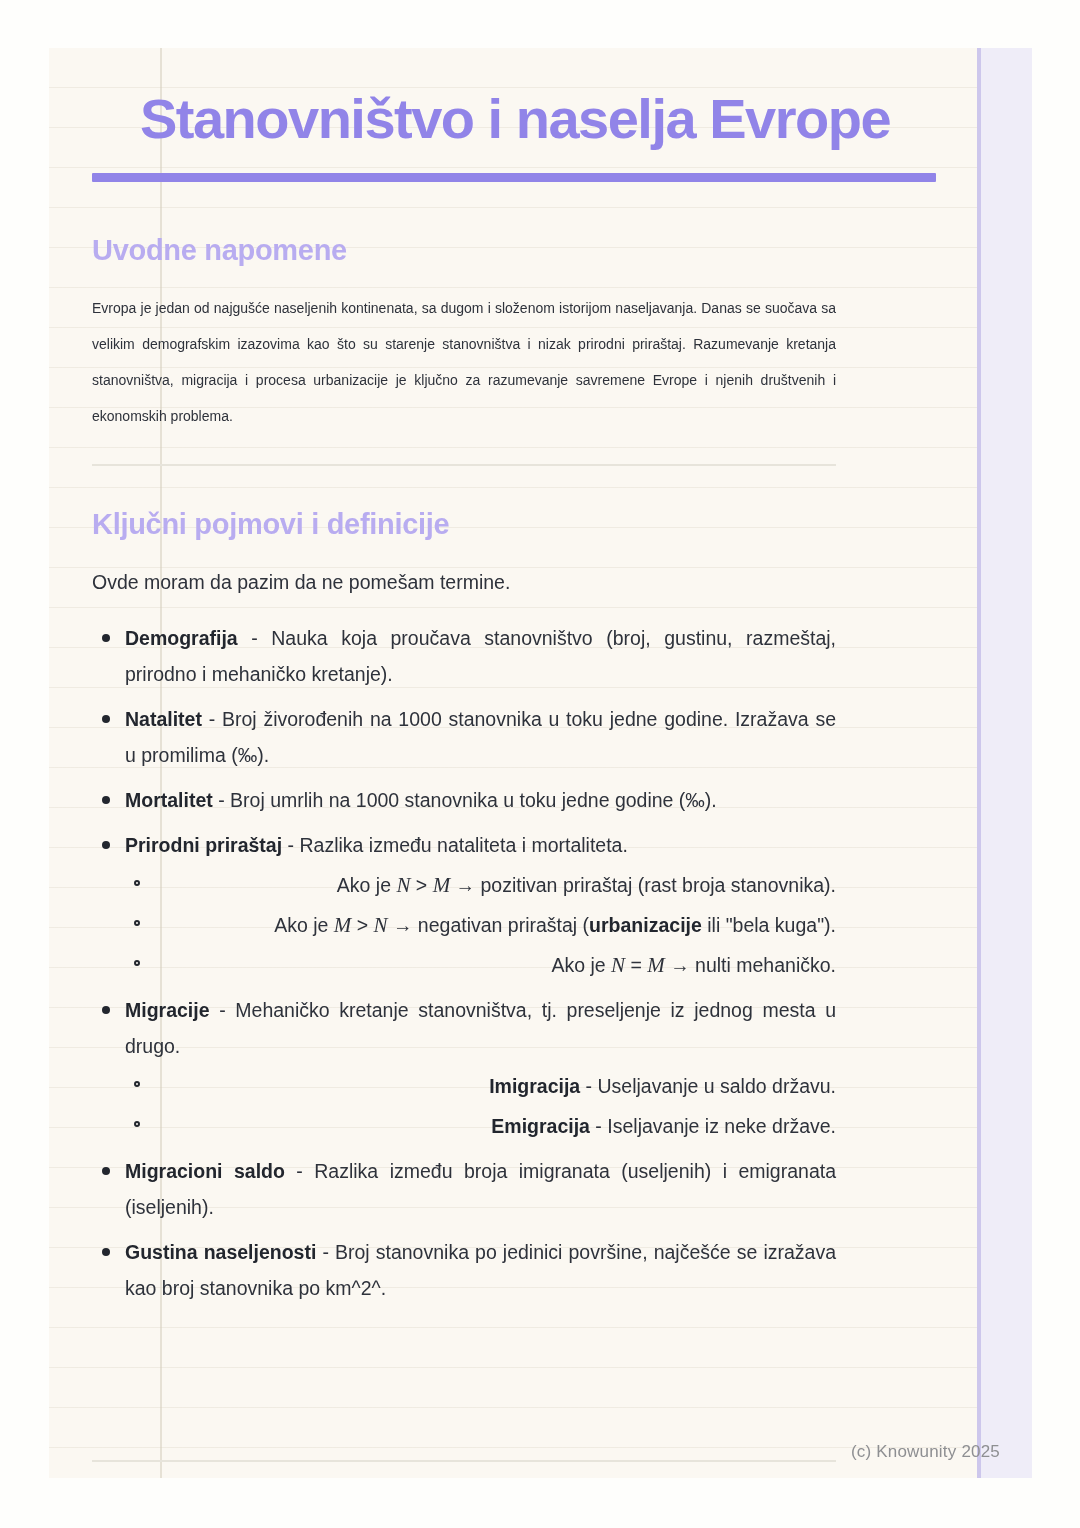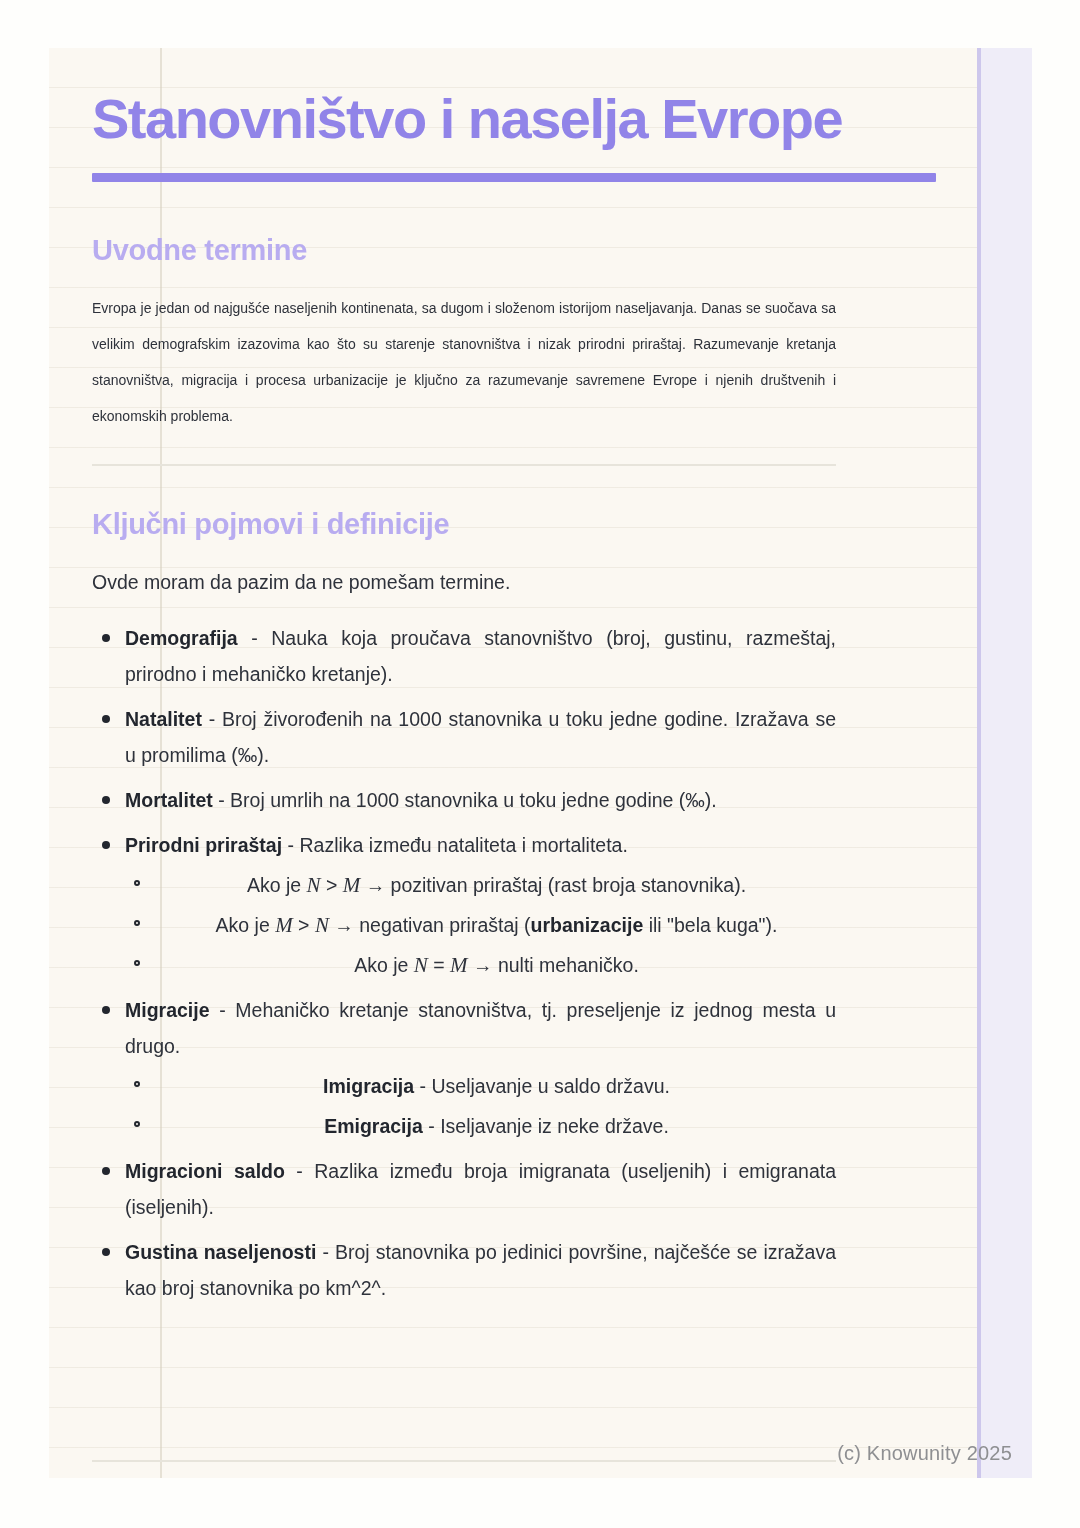--- a/index.html
+++ b/index.html
@@ -43,20 +43,21 @@
     border-left:4px solid var(--strip-edge);
   }
   .content{
     position:absolute;left:43px;top:0;width:846px;
   }
   h1.page-title{
     margin:38px 0 0 0;
     font-size:56px;line-height:66px;font-weight:800;
     letter-spacing:-1.5px;
     color:var(--accent);
+    text-align:center;
   }
   .title-rule{
     width:844px;height:9px;margin-top:21px;
     background:var(--accent);border-radius:1px;
   }
   h2.section-heading{
     margin:0;font-size:29px;line-height:36px;font-weight:700;
     letter-spacing:-0.3px;
     color:var(--heading);
   }
@@ -80,48 +81,48 @@
   }
   ul.terms > li{
     position:relative;padding-left:33px;margin:9px 0 6px 0;
     font-size:19.5px;line-height:36px;text-align:justify;
   }
   ul.subs{
     list-style:none;margin:4px 0 0 0;padding:0;
   }
   ul.subs > li{
     position:relative;padding-left:32px;margin:0 0 4px 0;
-    text-align:center;
+    text-align:right;
   }
   .marker{position:absolute;display:block;border-radius:50%;}
   .marker.dot{left:10px;top:14px;width:8px;height:8px;background:var(--bold-text);}
   .marker.ring{left:9px;top:13px;width:6px;height:6px;background:transparent;border:2px solid var(--bold-text);}
   .b{font-weight:700;color:var(--bold-text);}
   .m{font-family:"Liberation Serif", serif;font-style:italic;font-size:21px;line-height:1;}
   .divider-bottom{
     position:absolute;left:43px;top:1382px;width:744px;margin:0;
   }
   .footer{
-    position:absolute;right:20px;top:1394px;
-    font-size:20px;color:var(--footer-text);
+    position:absolute;right:32px;top:1394px;
+    font-size:17px;color:var(--footer-text);
     letter-spacing:0.2px;
   }
 </style>
 </head>
 <body>
 
 <div class="paper">
   <div class="margin-line"></div>
   <div class="accent-strip"></div>
 
   <div class="content">
     <h1 class="page-title">Stanovništvo i naselja Evrope</h1>
     <div class="title-rule"></div>
 
-    <h2 class="section-heading h-intro">Uvodne termine</h2>
+    <h2 class="section-heading h-intro">Uvodne napomene</h2>
     <p class="lead">Evropa je jedan od najgušće naseljenih kontinenata, sa dugom i složenom istorijom naseljavanja. Danas se suočava sa velikim demografskim izazovima kao što su starenje stanovništva i nizak prirodni priraštaj. Razumevanje kretanja stanovništva, migracija i procesa urbanizacije je ključno za razumevanje savremene Evrope i njenih društvenih i ekonomskih problema.</p>
 
     <hr class="divider">
 
     <h2 class="section-heading h-terms">Ključni pojmovi i definicije</h2>
     <p class="note">Ovde moram da pazim da ne pomešam termine.</p>
 
     <ul class="terms" id="terms-list">
         <li><span class="marker dot"></span><span class="b">Demografija</span><span> - Nauka koja proučava stanovništvo (broj, gustinu, razmeštaj, prirodno i mehaničko kretanje).</span></li>
         <li><span class="marker dot"></span><span class="b">Natalitet</span><span> - Broj živorođenih na 1000 stanovnika u toku jedne godine. Izražava se u promilima (‰).</span></li>

